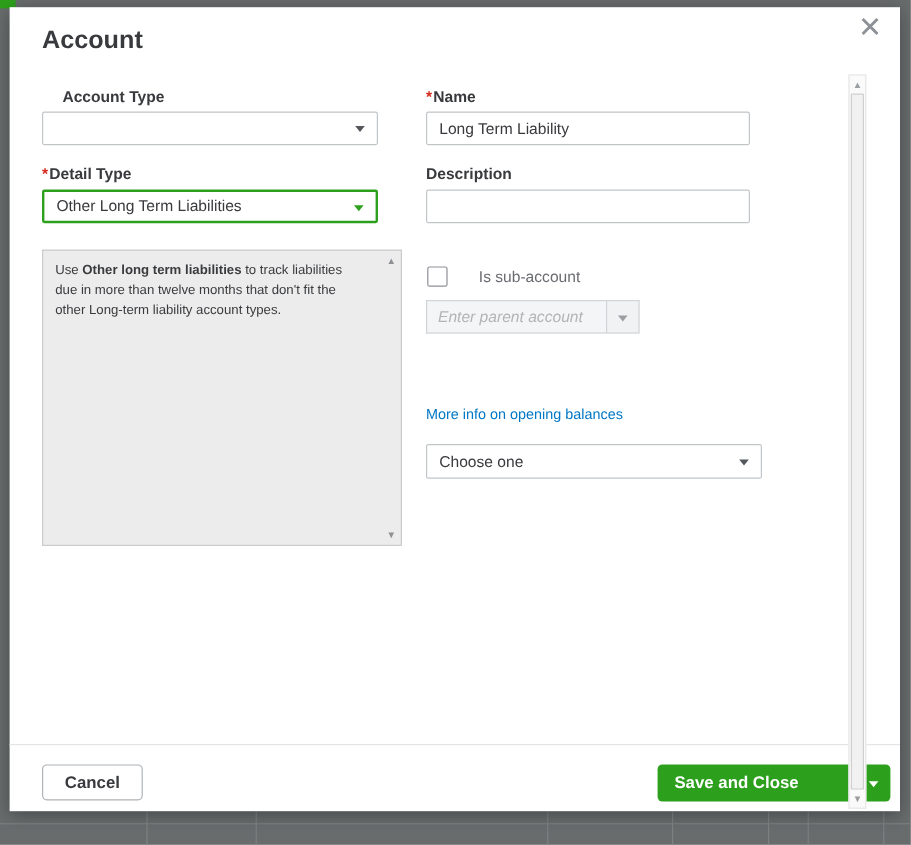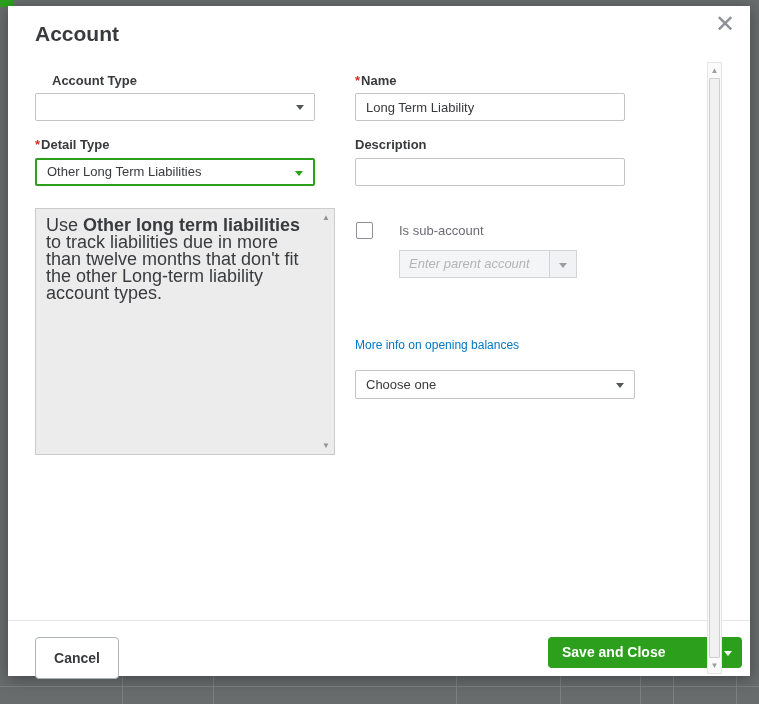--- a/index.html
+++ b/index.html
@@ -48,50 +48,50 @@
   input.text-input {
     position: absolute; height: 28px; background: #fff; border: 1px solid #c1c5c8; border-radius: 2px;
     font-size: 13px; color: #393a3d; padding: 0 10px; font-family: "Liberation Sans", sans-serif; outline: none;
   }
 
   
   .help-box {
     position: absolute; left: 27px; top: 202px; width: 300px; height: 247px;
     background: #ececec; border: 1px solid #c9cbcd;
   }
-  .help-text { position: absolute; left: 10px; top: 8px; width: 258px; font-size: 18px; line-height: 17px; color: #3a3b3e; }
+  .help-text { position: absolute; left: 10px; top: 8px; width: 258px; font-size: 11px; line-height: 17px; color: #3a3b3e; }
   .box-scroll { position: absolute; right: 0; top: 0; bottom: 0; width: 16px; }
   .box-scroll .arr { position: absolute; left: 0; width: 16px; text-align: center; font-size: 8px; color: #8f9295; cursor: pointer; }
   .box-scroll .arr.up { top: 4px; }
   .box-scroll .arr.down { bottom: 4px; }
 
   
   .checkbox-row { position: absolute; left: 348px; top: 216px; display: flex; align-items: center; gap: 16px; }
   .checkbox { width: 17px; height: 17px; background: #fff; border: 1px solid #8d9096; border-radius: 2px; cursor: pointer; }
   .checkbox-label { margin-left: 10px; font-size: 13px; color: #6b6c72; }
 
   
   .combo { position: absolute; left: 347px; top: 244px; display: flex; }
   .combo .combo-input {
     width: 150px; height: 28px; background: #f4f5f6; border: 1px solid #d2d5d7; border-right: none;
     font-size: 13px; font-style: italic; color: #b2b4b6; line-height: 26px; padding: 0 9px;
-    white-space: nowrap; overflow: hidden; margin-left: 44px;
+    white-space: nowrap; overflow: hidden;
   }
   .combo .combo-btn {
     width: 28px; height: 28px; background: #f1f2f3; border: 1px solid #d2d5d7; position: relative; cursor: pointer;
   }
   .combo .combo-btn .caret { right: 9px; top: 12px; }
 
   .question { position: absolute; left: 347px; top: 294px; width: 312px; font-size: 13px; line-height: 17px; color: #393a3d; }
   .link { position: absolute; left: 347px; top: 332px; font-size: 12px; color: #0077c5; cursor: pointer; text-decoration: none; }
 
   
   .footer-divider { position: absolute; left: 0; top: 614px; width: 100%; height: 1px; background: #e3e5e8; }
   .btn-cancel {
-    position: absolute; left: 27px; top: 631px; width: 84px; height: 42px;
+    position: absolute; left: 27px; top: 631px; width: 84px; height: 30px;
     background: #fff; border: 1px solid #aeb3b7; border-radius: 4px;
     font-size: 14px; font-weight: 600; color: #393a3d; cursor: pointer; font-family: "Liberation Sans", sans-serif;
   }
   .btn-save {
     position: absolute; left: 540px; top: 631px; height: 31px; display: flex;
     background: #2ca01c; border-radius: 4px; overflow: hidden; cursor: pointer; gap: 34px;
   }
   .btn-save .main { padding: 0 14px; line-height: 31px; font-size: 14px; font-weight: bold; color: #fff; }
   .btn-save .arrow-part { width: 28px; position: relative; border-left: 1px solid rgba(0,0,0,0.18); }
   .btn-save .arrow-part .caret { right: 10px; top: 14px; }

